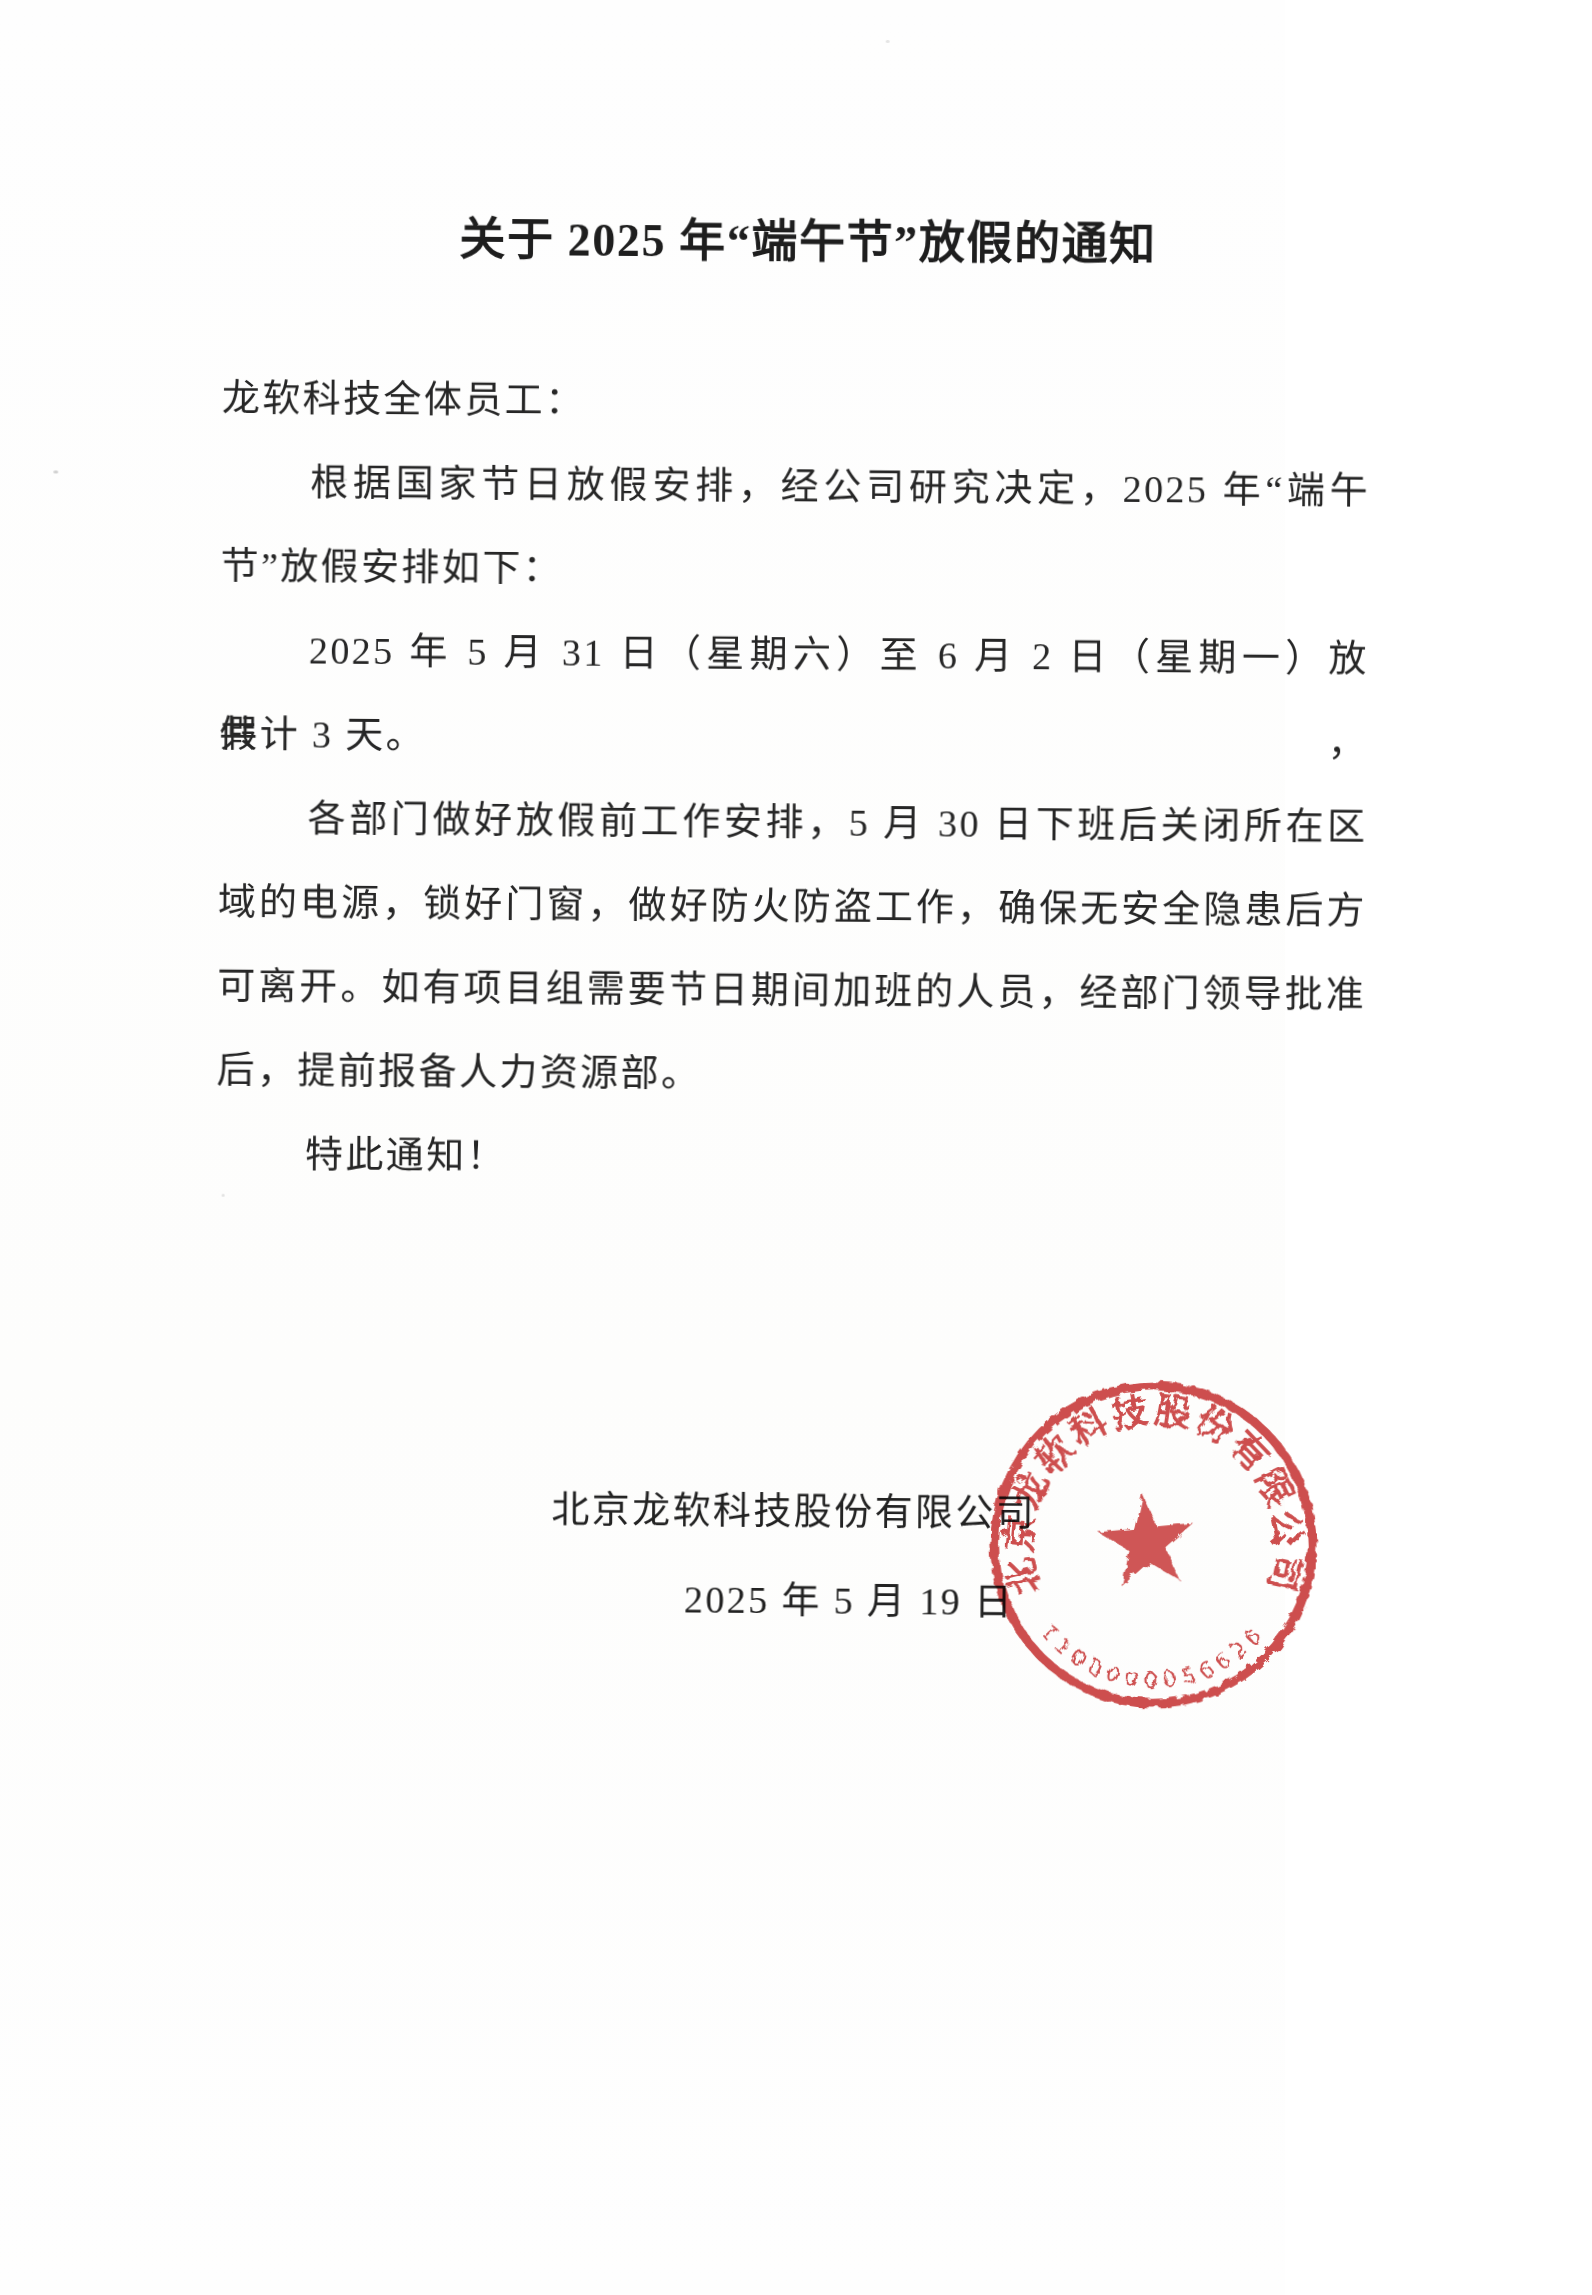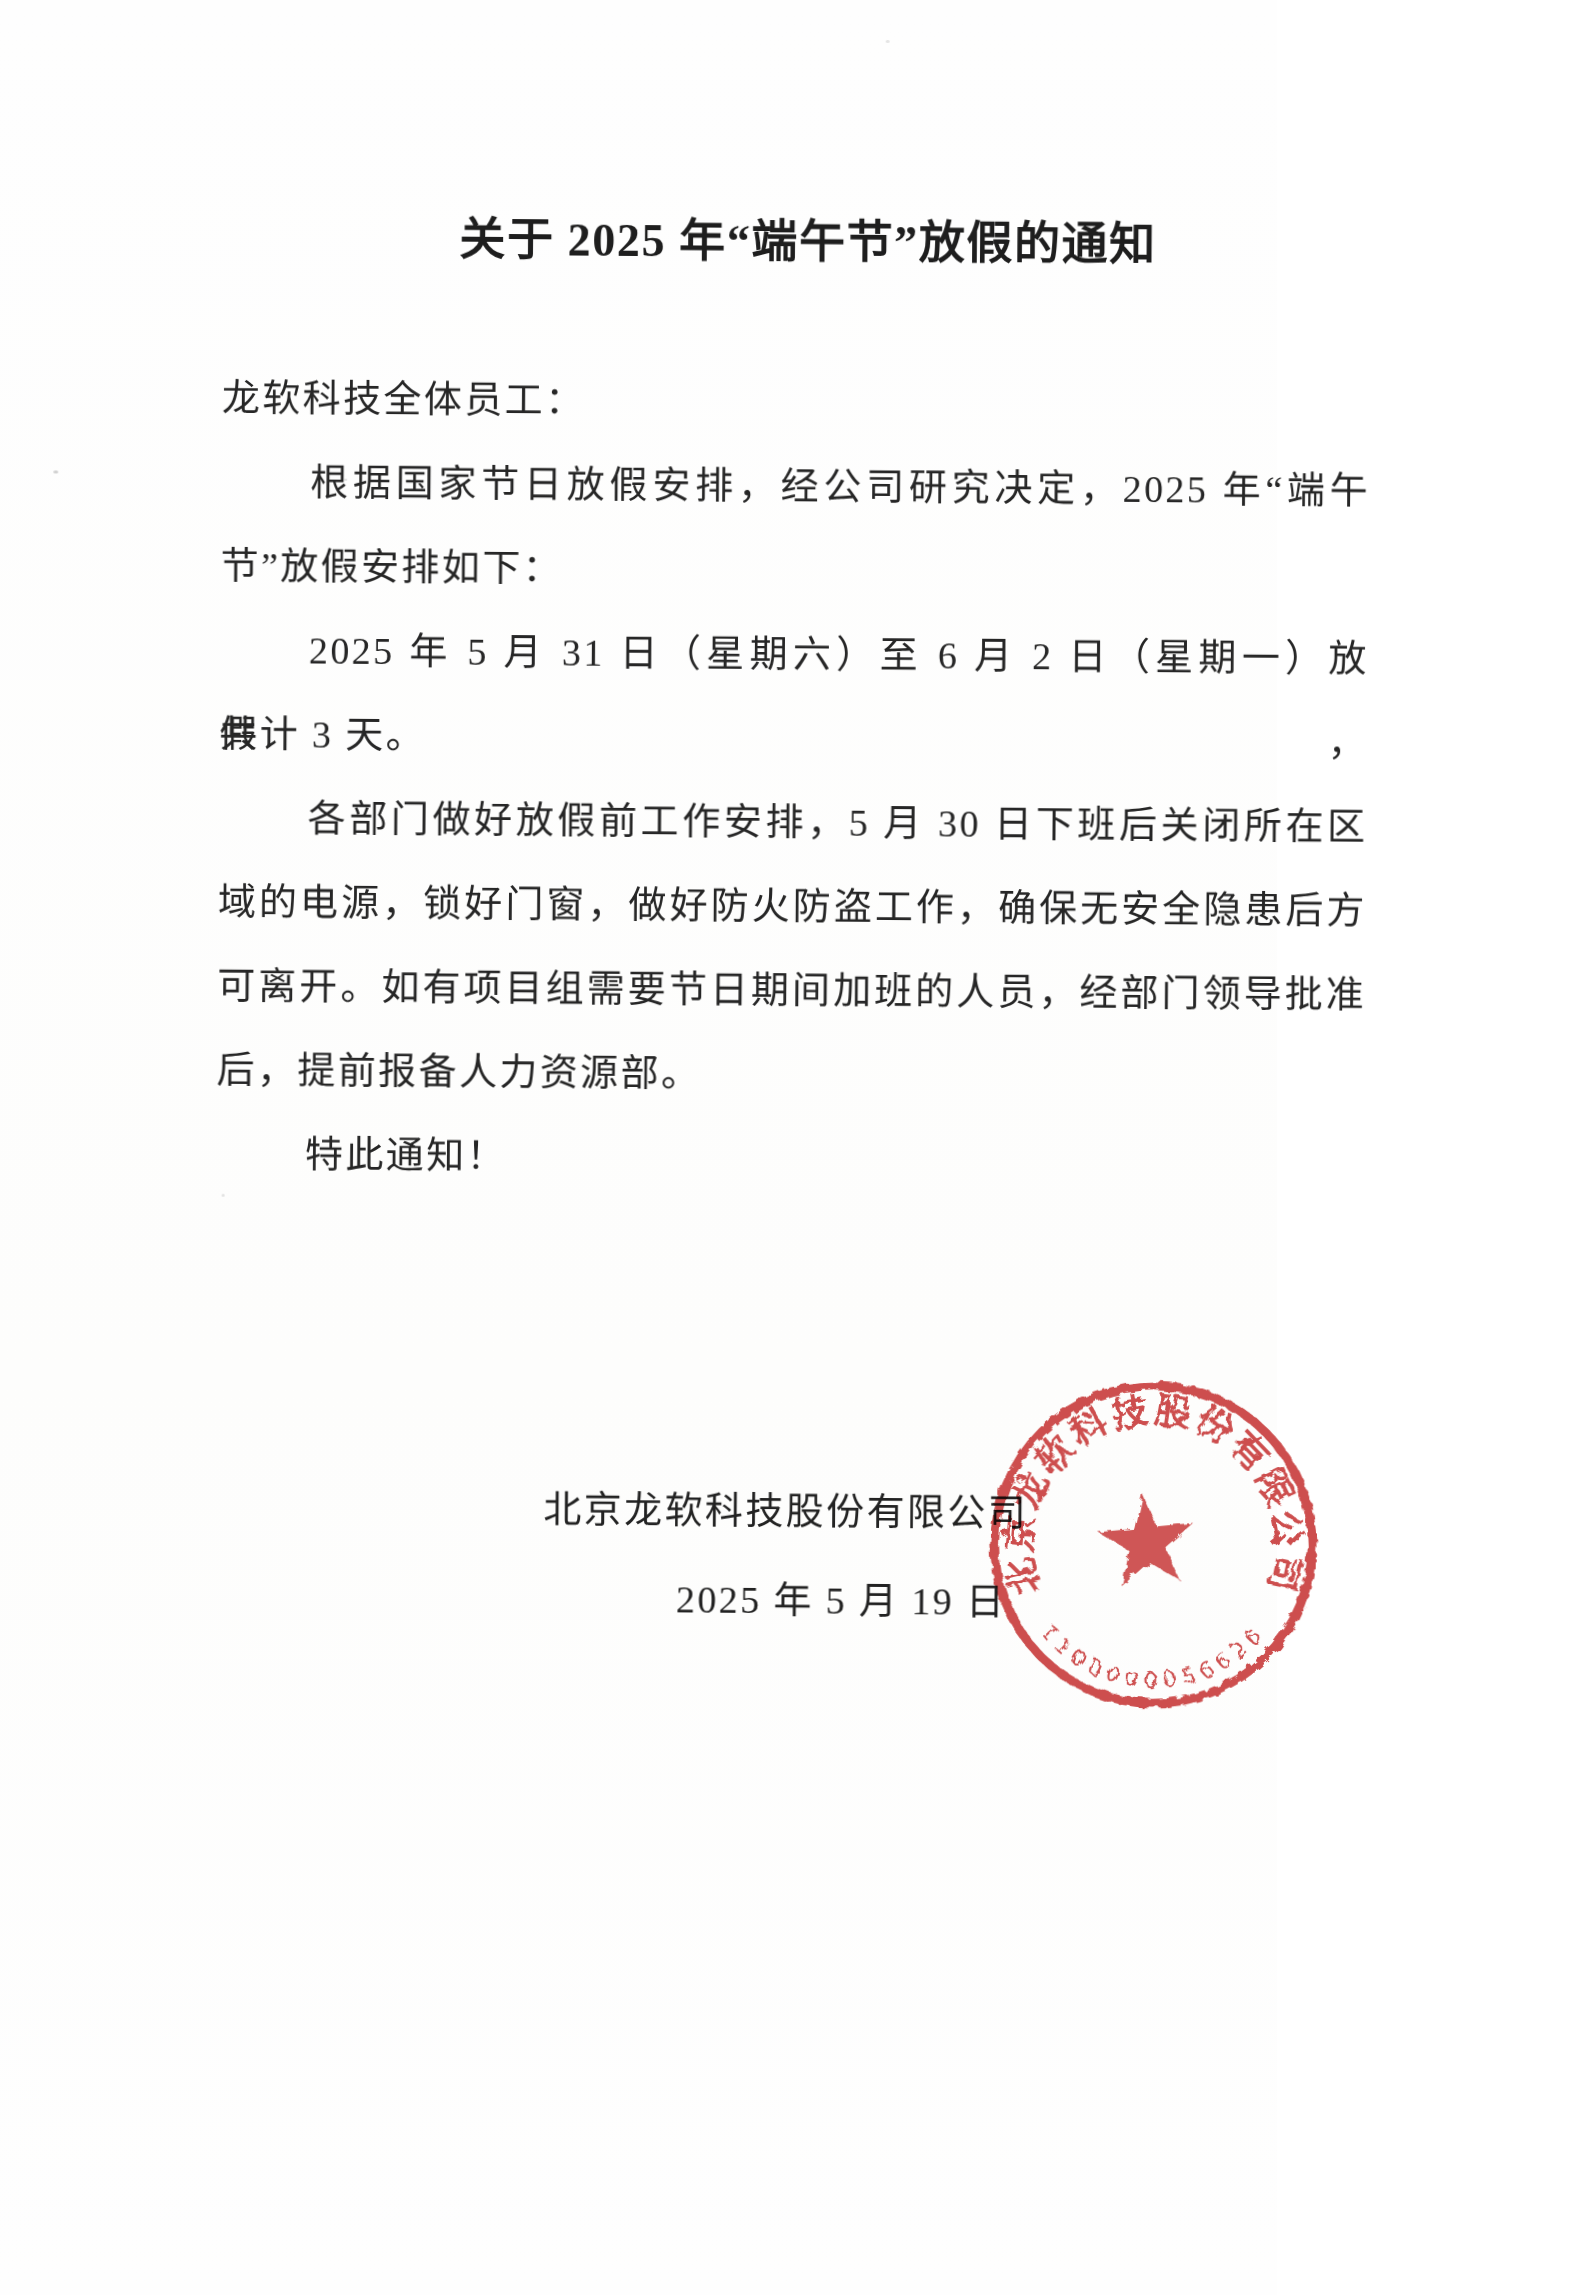--- a/index.html
+++ b/index.html
@@ -5,20 +5,21 @@
   html,body{margin:0;padding:0;}
   body{
     width:1593px;height:2295px;
     background:#ffffff;
     font-family:"Liberation Serif","DejaVu Serif",serif;
     overflow:hidden;
   }
   .page{
     position:relative;width:1277px;height:2295px;
     background:linear-gradient(180deg,#fefefe 0%,#fdfdfc 60%,#fefefe 100%);
+    padding-left:8px;
   }
   
   .sheet{
     position:absolute;inset:0;
     transform:rotate(0.45deg);
     transform-origin:0 0;
   }
   .doc-title{
     position:absolute;top:198px;left:13.5px;width:1593px;
     text-align:center;

